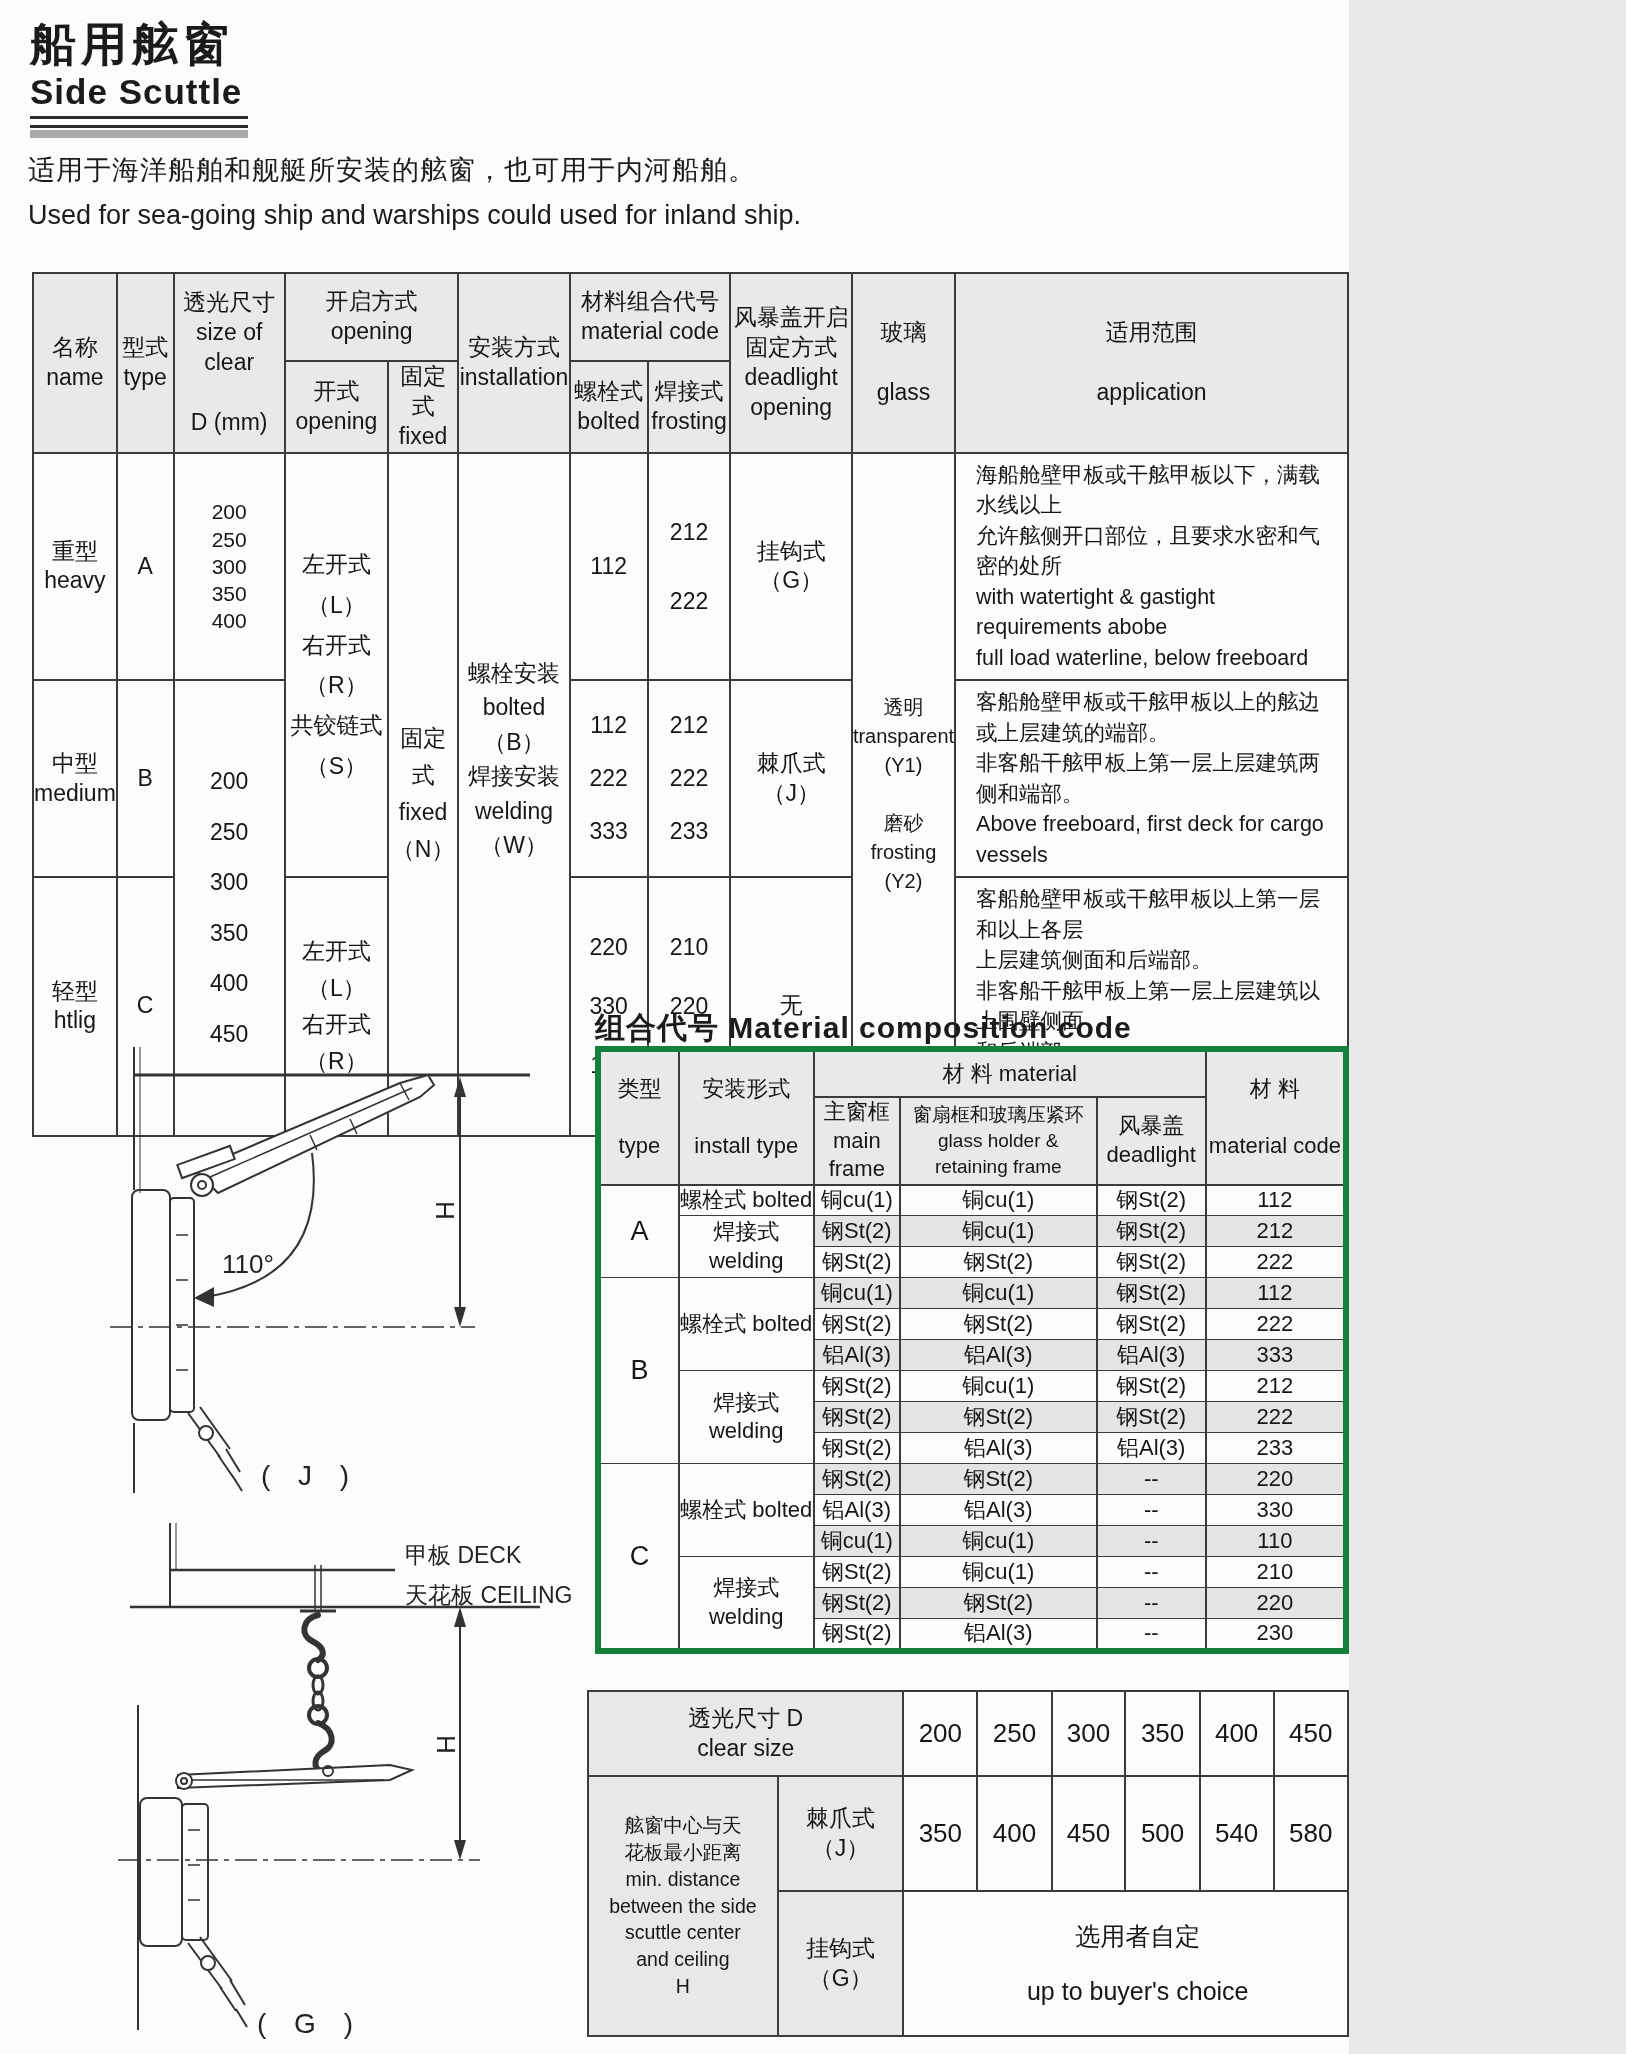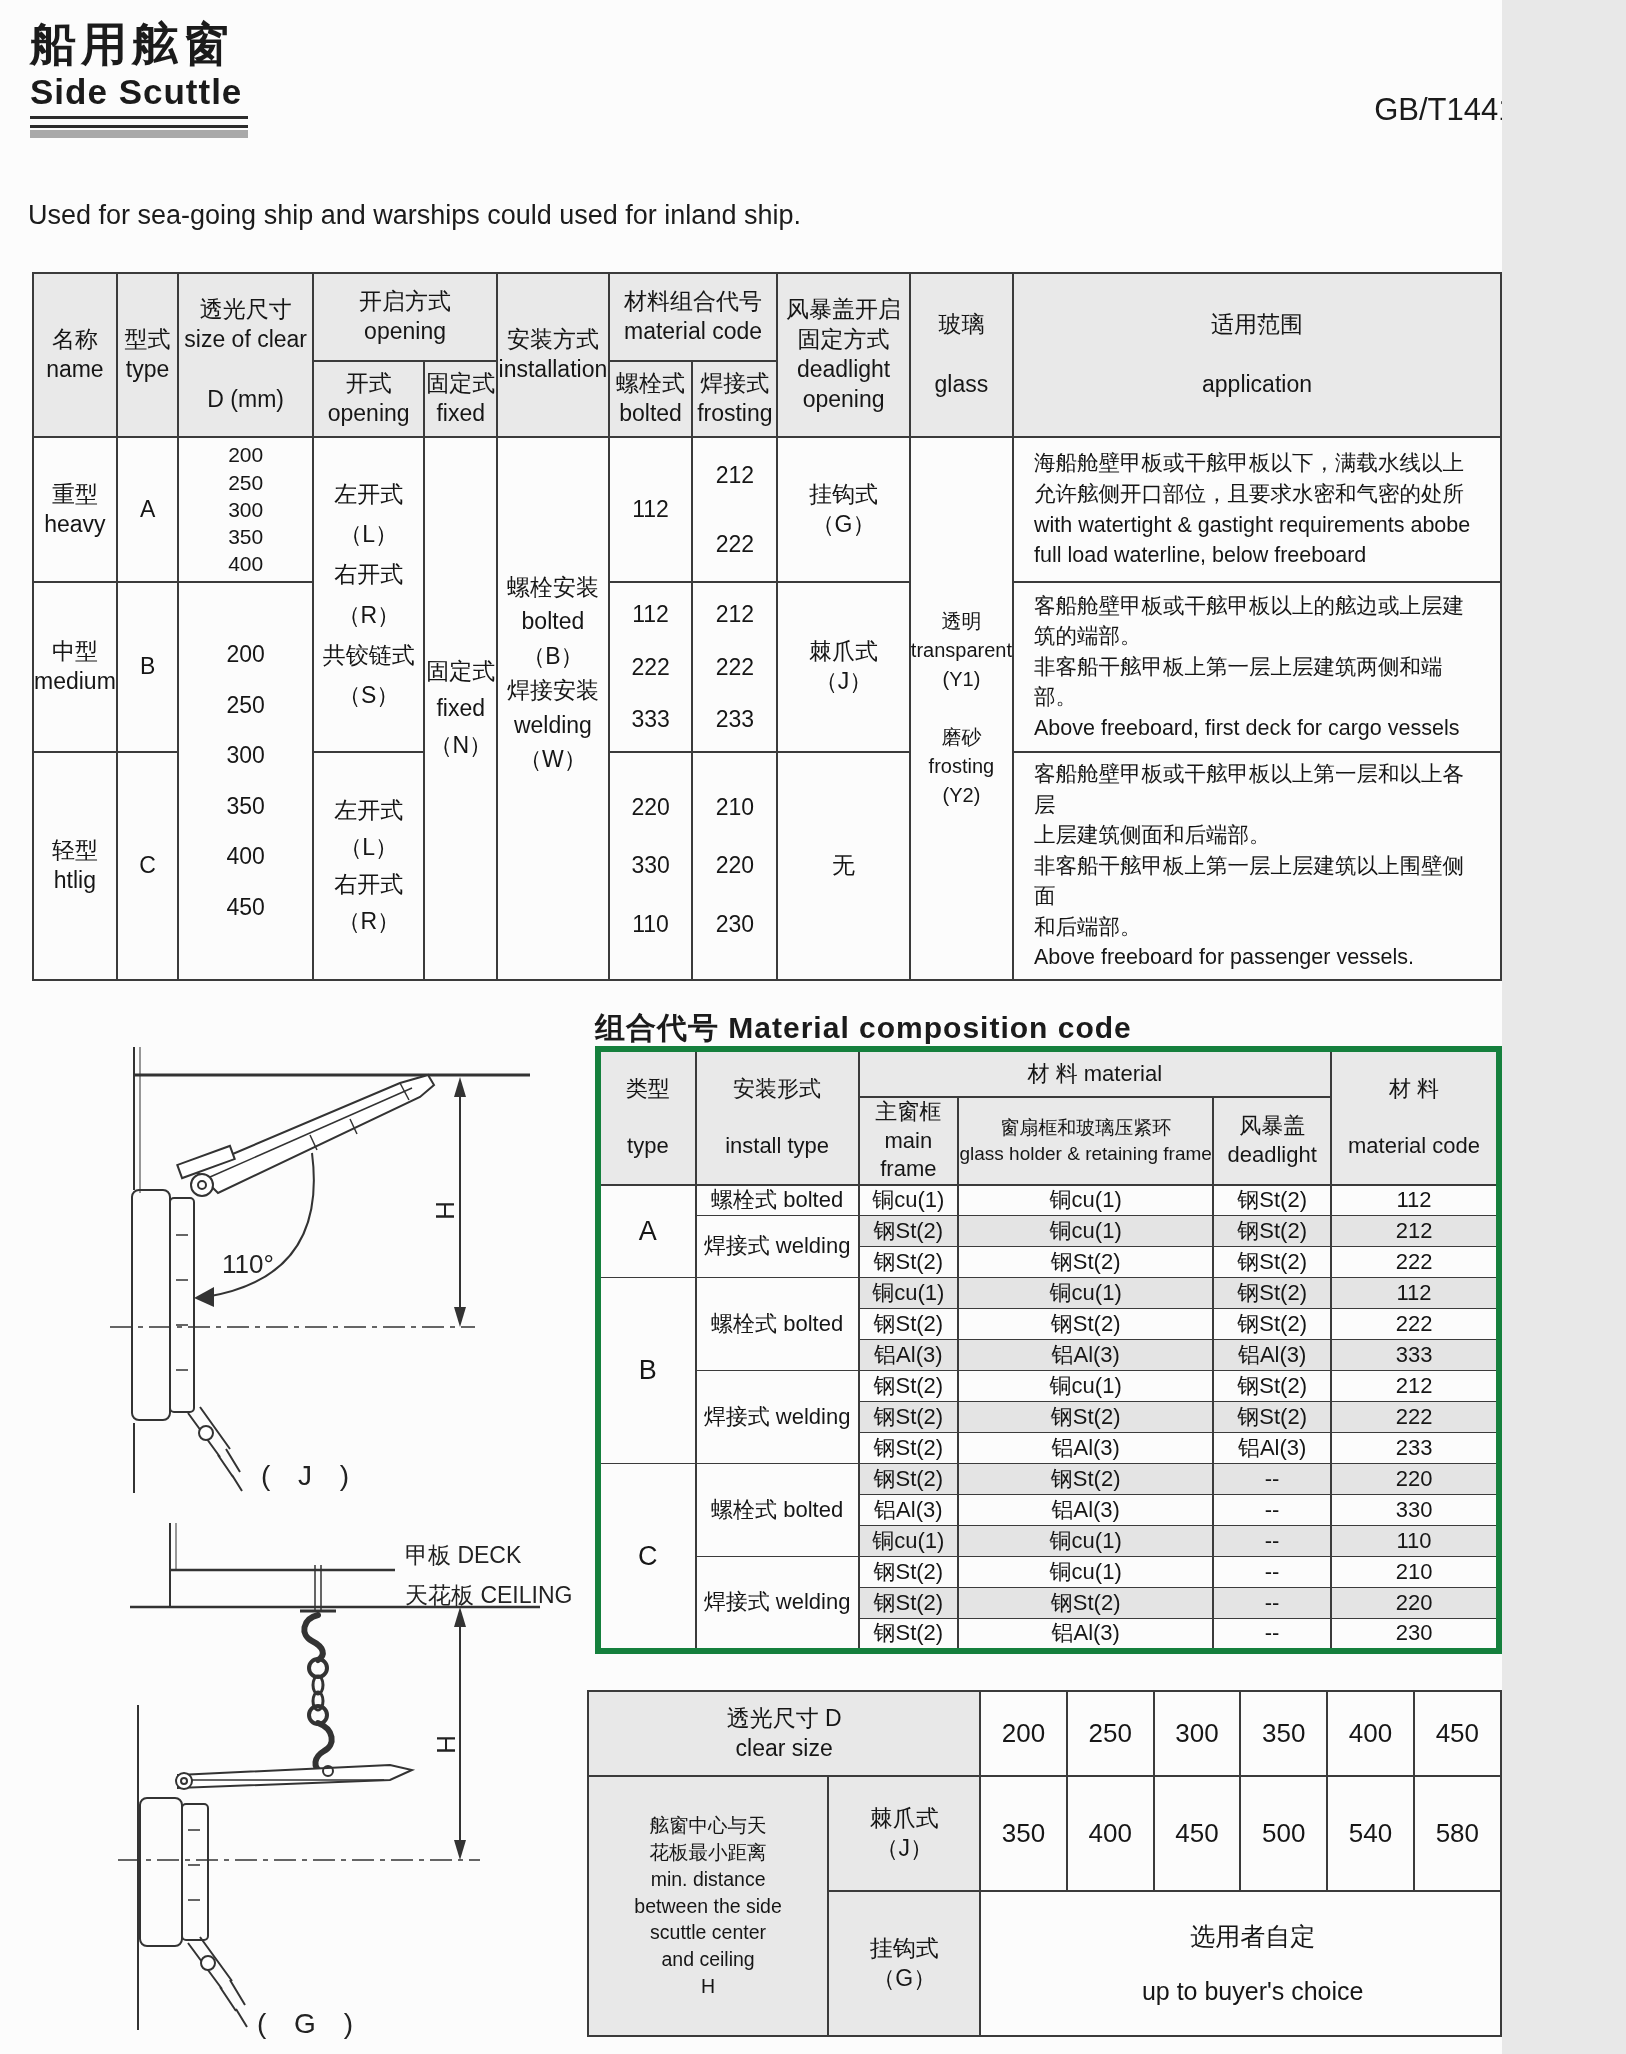--- a/index.html
+++ b/index.html
@@ -1,16 +1,16 @@
 <!DOCTYPE html>
 <html><head>
 <meta charset="utf-8">
 <style>
   html,body{margin:0;padding:0;background:#e8e8e8;}
-  .page{position:relative;width:1502px;height:2054px;background:#fcfcfc;
+  .page{position:relative;width:1349px;height:2054px;background:#fcfcfc;
         font-family:"Liberation Sans","DejaVu Sans",sans-serif;color:#1b1b1b;overflow:hidden;}
   .abs{position:absolute;}
   
   .title-zh{left:30px;top:14px;font-size:46px;font-weight:900;letter-spacing:5px;}
   .title-en{left:30px;top:72px;font-size:35px;font-weight:800;letter-spacing:1px;}
   .ul-dark{left:30px;top:116px;width:218px;height:6px;border-top:3px solid #2c2c2c;border-bottom:3px solid #2c2c2c;}
   .ul-gray{left:30px;top:130px;width:218px;height:8px;background:#a9a9a9;}
   .standard{left:1100px;top:92px;width:512px;text-align:right;font-size:31px;font-weight:400;}
   .intro-zh{left:28px;top:152px;font-size:27px;letter-spacing:1px;}
   .intro-en{left:28px;top:200px;font-size:27px;}
@@ -55,20 +55,21 @@
 </head>
 <body>
 
 <div class="page">
 
   <div class="abs title-zh">船用舷窗</div>
   <div class="abs title-en">Side Scuttle</div>
   <div class="abs ul-dark"></div>
   <div class="abs ul-gray"></div>
   <div class="abs standard">GB/T14413-1993</div>
+  <div class="abs intro-zh">适用于海洋船舶和舰艇所安装的舷窗，也可用于内河船舶。</div>
   <div class="abs intro-en">Used for sea-going ship and warships could used for inland ship.</div>
 
   <table class="abs t1">
     <colgroup>
       <col style="width:73px">
         <col style="width:66px">
         <col style="width:157px">
         <col style="width:119px">
       <col style="width:75px">
         <col style="width:112px">

